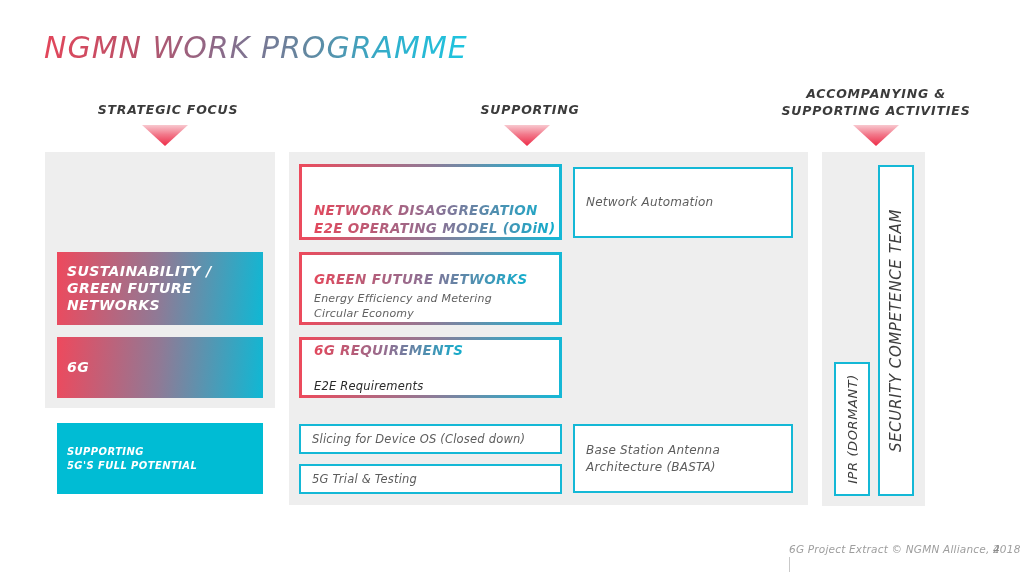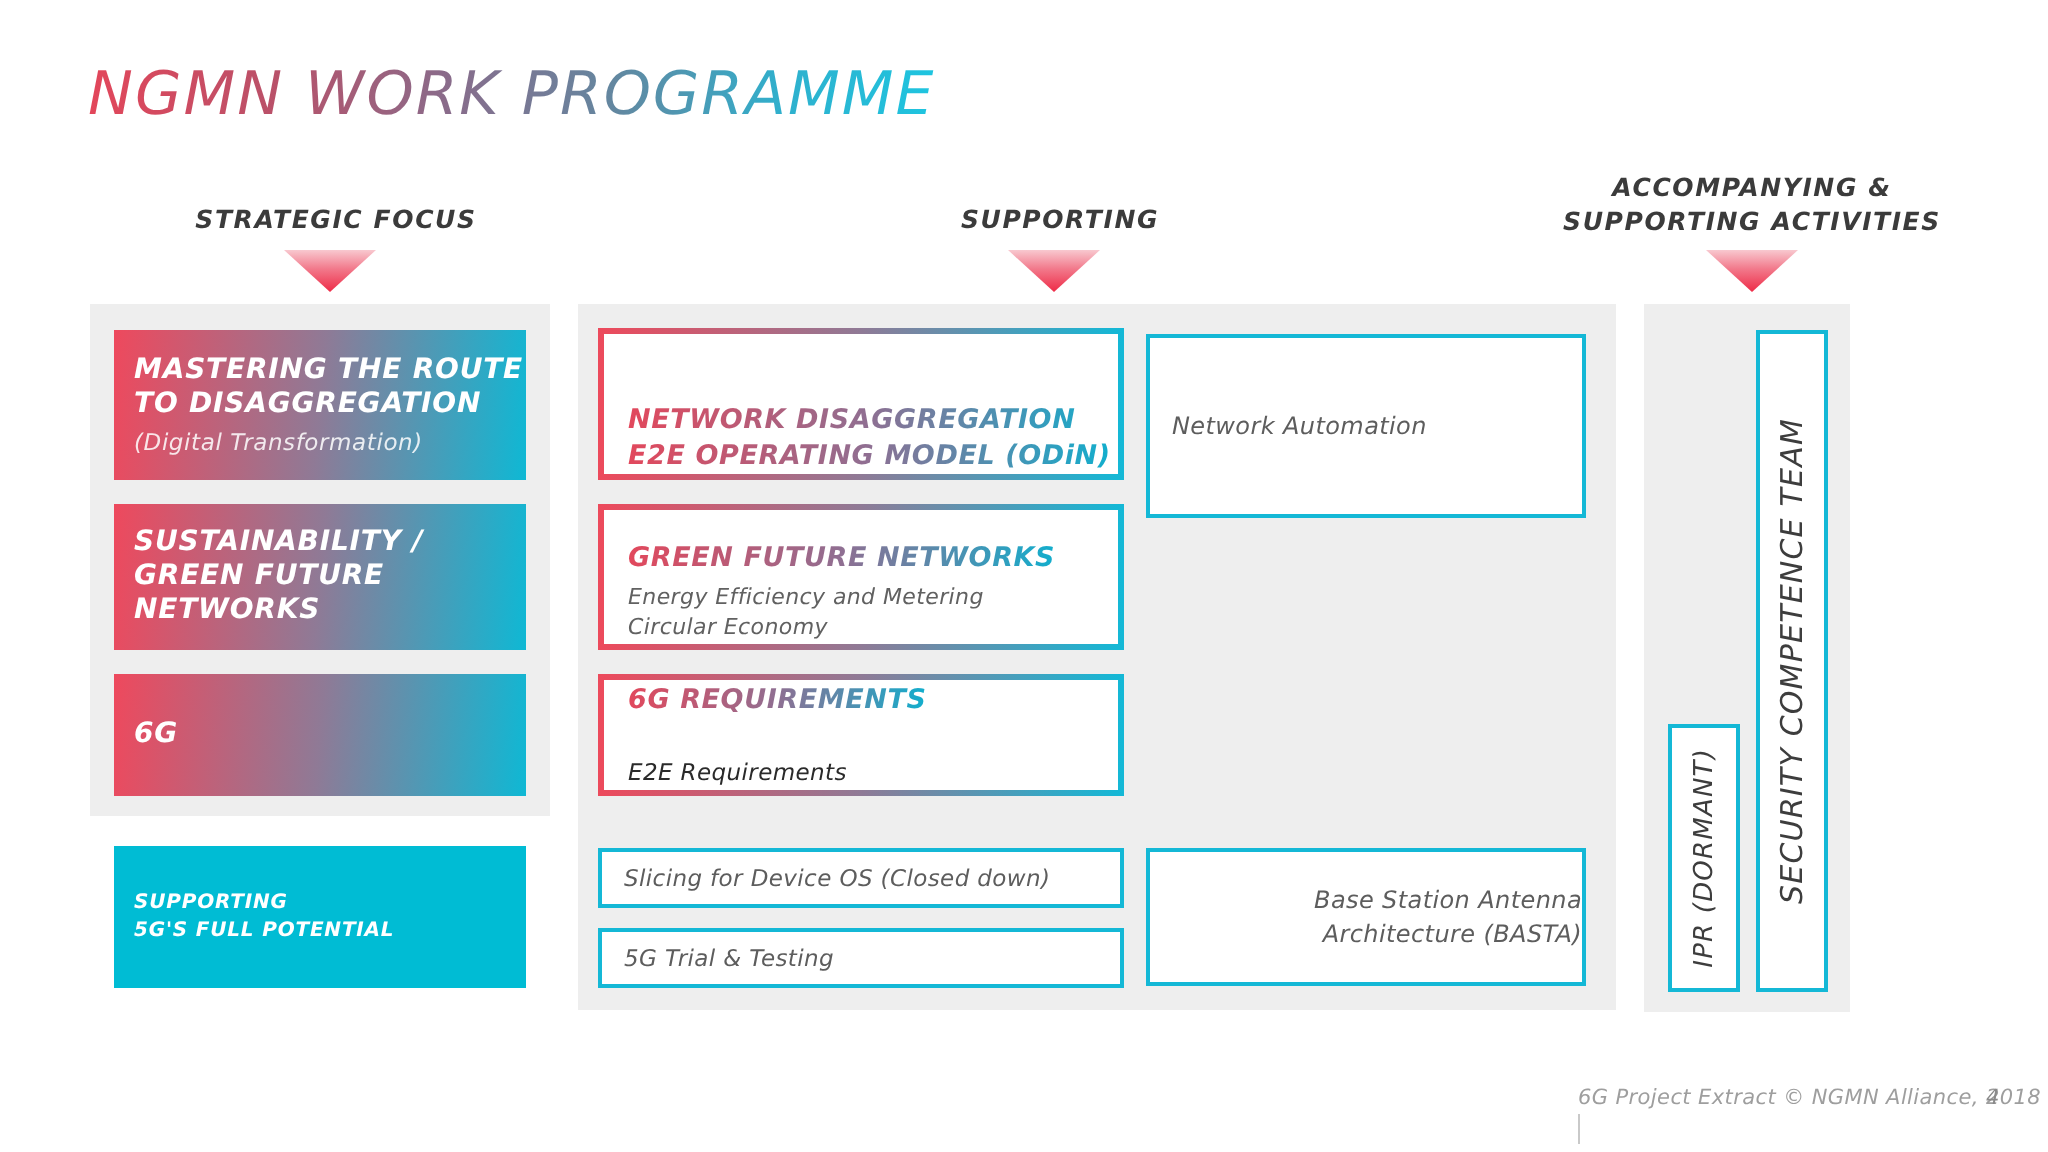--- a/index.html
+++ b/index.html
@@ -99,25 +99,20 @@
 SUPPORTING ACTIVITIES</div>
 
   <div class="tri" style="left:142px;top:125px;"></div>
   <div class="tri" style="left:504px;top:125px;"></div>
   <div class="tri" style="left:853px;top:125px;"></div>
 
   <div class="panel" style="left:45px;top:152px;width:230px;height:256px;"></div>
   <div class="panel" style="left:289px;top:152px;width:519px;height:353px;"></div>
   <div class="panel" style="left:822px;top:152px;width:103px;height:354px;"></div>
 
-  <div class="gradbox" style="top:165px;height:75px;">
-    <div class="t pre">MASTERING THE ROUTE
-TO DISAGGREGATION</div>
-    <div class="s">(Digital Transformation)</div>
-  </div>
   <div class="gradbox" style="top:252px;height:73px;">
     <div class="t pre">SUSTAINABILITY /
 GREEN FUTURE
 NETWORKS</div>
   </div>
   <div class="gradbox" style="top:337px;height:61px;padding-left:10px;">
     <div class="t pre">6G</div>
   </div>
 
   <div class="tealbox" style="top:423px;height:71px;">
@@ -139,24 +134,24 @@
     <div class="details dark pre">E2E Requirements</div>
   </div>
 
   <div class="cyanbox" style="left:299px;top:424px;width:263px;height:30px;font-style:italic;">
     <div class="pre">Slicing for Device OS (Closed down)</div>
   </div>
   <div class="cyanbox" style="left:299px;top:464px;width:263px;height:30px;">
     <div class="pre">5G Trial &amp; Testing</div>
   </div>
 
-  <div class="cyanbox" style="left:573px;top:167px;width:220px;height:92px;font-size:12px;">
+  <div class="cyanbox" style="left:573px;top:167px;width:220px;height:71px;font-size:12px;">
     <div class="pre">Network Automation</div>
   </div>
-  <div class="cyanbox" style="left:573px;top:424px;width:220px;height:69px;font-size:12px;text-align:right;">
+  <div class="cyanbox" style="left:573px;top:424px;width:220px;height:69px;font-size:12px;">
     <div class="pre">Base Station Antenna
 Architecture (BASTA)</div>
   </div>
 
   <div class="vbox ipr" style="left:834px;top:362px;width:36px;height:134px;">
     <span>IPR (DORMANT)</span>
   </div>
   <div class="vbox security" style="left:878px;top:165px;width:36px;height:331px;">
     <span>SECURITY COMPETENCE TEAM</span>
   </div>

